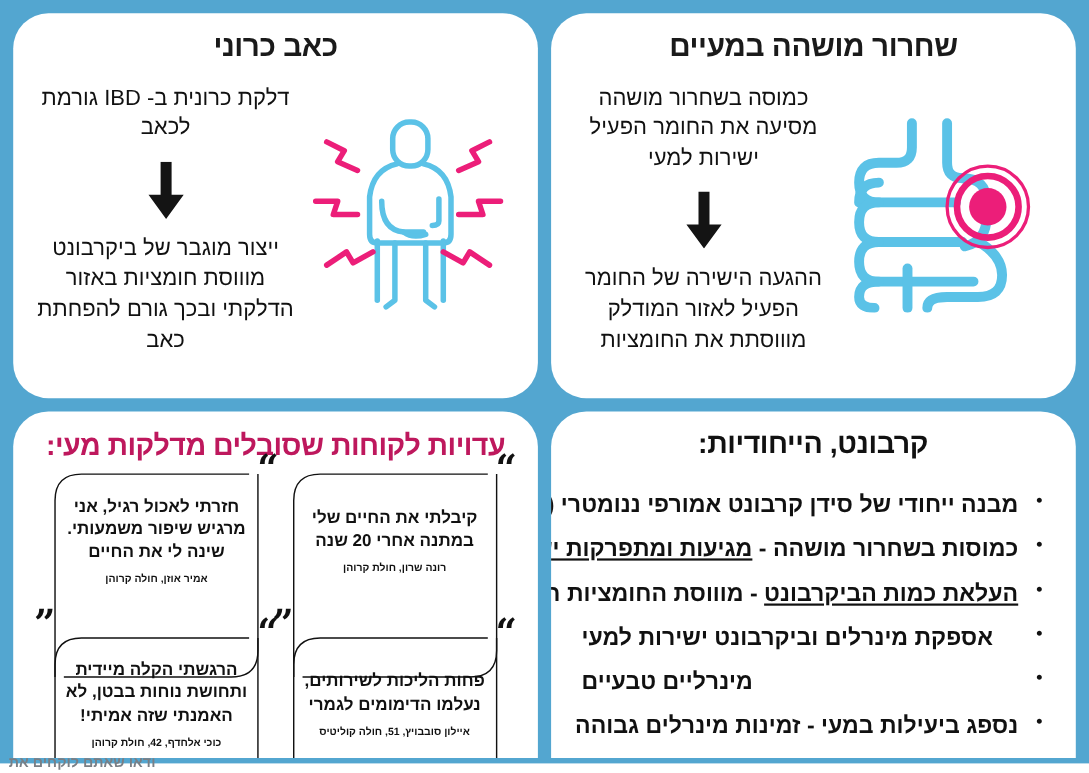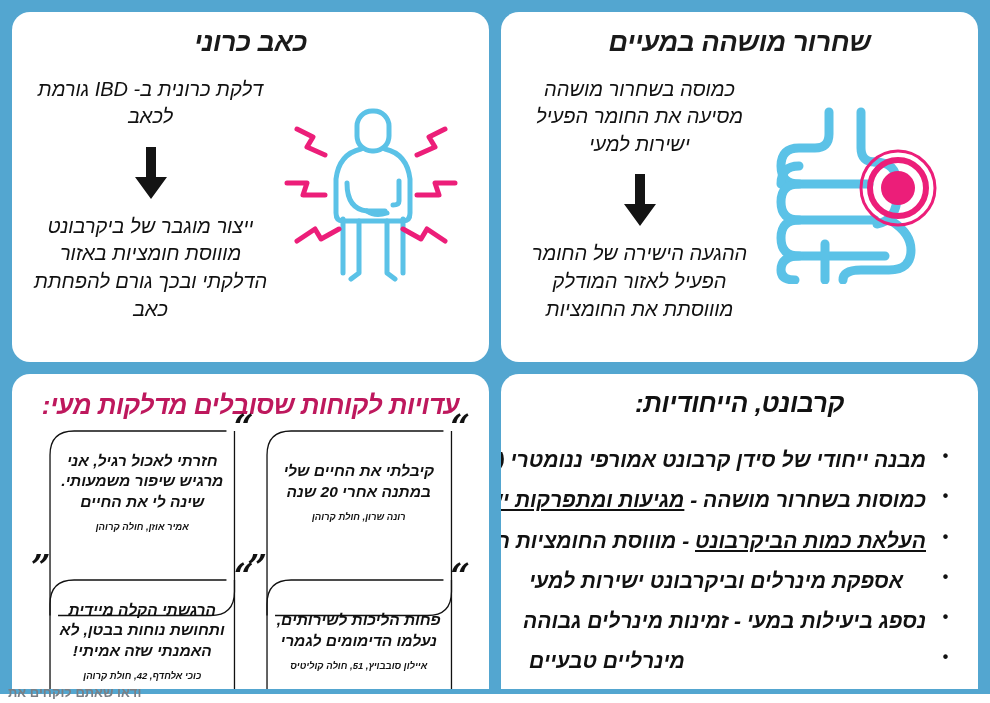--- a/index.html
+++ b/index.html
@@ -16,24 +16,23 @@
     background: #53a6d0;
     display: grid;
     grid-template-columns: 1fr 1fr;
     grid-template-rows: 350px 353px;
     padding: 12px 12px 0 12px;
     gap: 12px;
     direction: rtl;
   }
   .card {
     background: #ffffff;
-    border-radius: 18px;
+    border-radius: 32px;
     position: relative;
     overflow: hidden;
-    font-style: italic;
   }
 
   
   .card-top { padding: 16px 18px 10px 18px; display: flex; flex-direction: column; }
   .card-title {
     text-align: center;
     font-weight: bold;
     font-size: 27px;
     color: #1a1a1a;
     letter-spacing: -0.4px;
@@ -257,24 +256,24 @@
       <li>
         <span>כמוסות בשחרור מושהה - </span><span class="u">מגיעות ומתפרקות ישירות במעי</span>
       </li>
       <li>
         <span class="u">העלאת כמות הביקרבונט</span><span> - מוווסת החומציות הטבעי של הגוף</span>
       </li>
       <li>
         <span>אספקת מינרלים וביקרבונט ישירות למעי</span>
       </li>
       <li>
+        <span>מינרליים טבעיים</span>
+      </li>
+      <li>
         <span>נספג ביעילות במעי - זמינות מינרלים גבוהה</span>
-      </li>
-      <li>
-        <span>מינרליים טבעיים</span>
       </li>
       <li>
         <span>ללא לגמרי</span>
       </li>
     </ul>
   </div>
 
   <div class="card card-bl">
     <div class="section-title">עדויות לקוחות שסובלים מדלקות מעי:</div>
     <div class="quote-grid">

